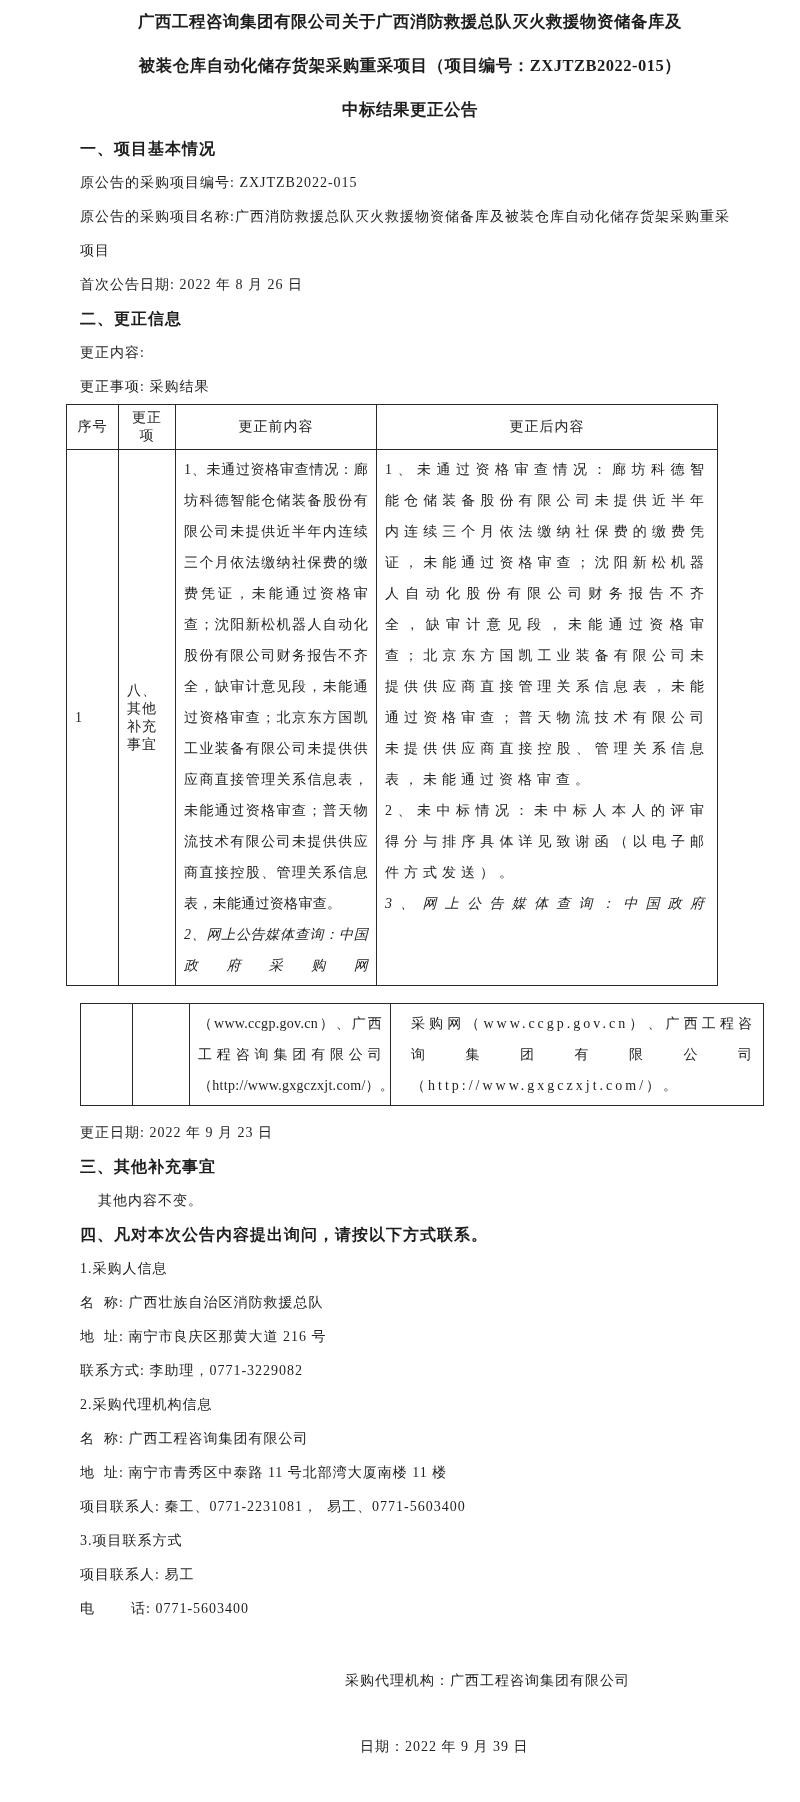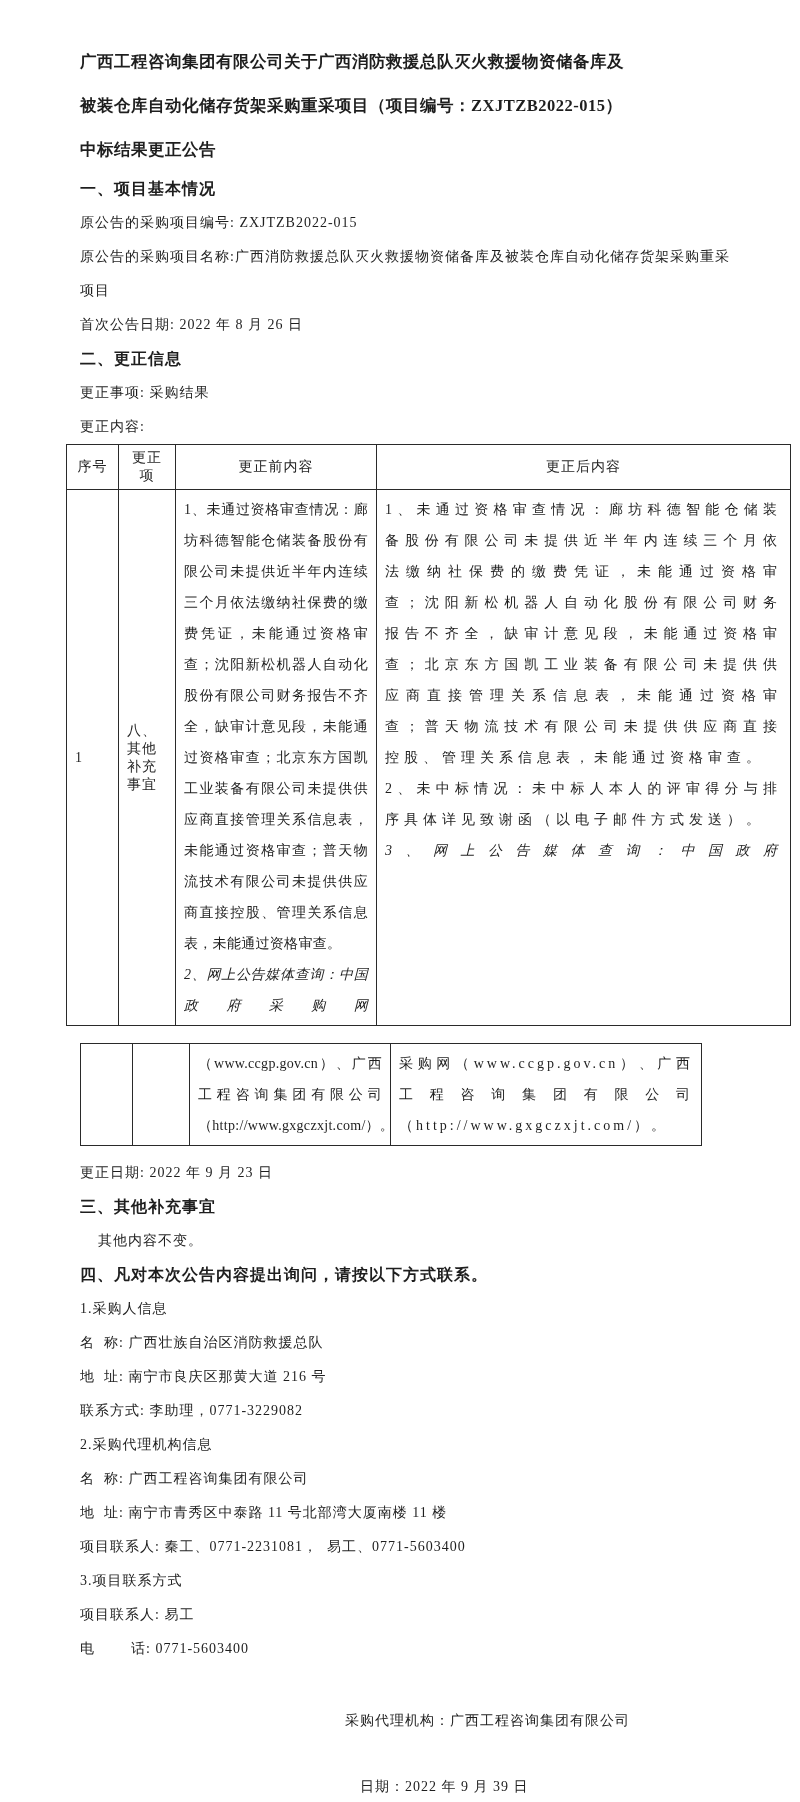--- a/index.html
+++ b/index.html
@@ -7,69 +7,68 @@
     position:relative;
     width:800px;height:1802px;
     background:#ffffff;
     color:#1e1e1e;
     font-family:"Liberation Serif","DejaVu Serif",serif;
     overflow:hidden;
     box-sizing:border-box;
   }
   .content{margin:0 60px 0 80px;}
   .doc-title{
-    padding-top:30px;
+    text-align:center;
     font-weight:bold;
     font-size:16.5px;
     line-height:44px;
     letter-spacing:0.5px;
-    margin-top:10px;
   }
   .doc-title div{white-space:pre-wrap;}
   .body-line{
     font-size:14px;
     line-height:34px;
     letter-spacing:1px;
     white-space:pre-wrap;
   }
   .section-heading{
     font-weight:bold;
     font-size:16px;
     line-height:34px;
     letter-spacing:1px;
   }
   .indent-1{padding-left:18px;}
   table{
     border-collapse:collapse;
     table-layout:fixed;
     font-size:14px;
   }
-  .tbl-block1{margin-left:-14px;width:725px;}
-  .tbl-block2{margin-left:0;width:622px;margin-top:17px;}
+  .tbl-block1{margin-left:-14px;width:652px;}
+  .tbl-block2{margin-left:0;width:684px;margin-top:17px;}
   td,th{
     border:1px solid #2a2a2a;
     padding:4px 8px;
     vertical-align:top;
     box-sizing:border-box;
     font-weight:normal;
   }
   th{height:34px;text-align:center;vertical-align:middle;letter-spacing:1px;}
   .col-no{width:52px;}
   .col-item{width:57px;}
   .col-before{width:201px;}
   .cell-center{text-align:left;vertical-align:middle;letter-spacing:1px;}
   .cell-text p{
     margin:0;
     line-height:31px;
     text-align:justify;
     white-space:pre-wrap;
   }
   .cell-before .cell-text p{letter-spacing:0.3px;}
   .cell-after .cell-text p{letter-spacing:5px;}
-  .cell-after2 .cell-text p{letter-spacing:3px;}
+  .cell-after2 .cell-text p{letter-spacing:3px;margin-left:12px;}
   .spread-last{text-align-last:justify;font-style:italic;}
   .correction-date{margin-top:10px;}
   .footer-block{margin-top:38px;}
   .footer-line{
     font-size:14px;
     line-height:34px;
     letter-spacing:1px;
     white-space:pre-wrap;
   }
   .footer-agency{padding-left:265px;}
@@ -86,22 +85,22 @@
       <div>被装仓库自动化储存货架采购重采项目（项目编号：ZXJTZB2022-015）</div>
       <div>中标结果更正公告</div>
     </div>
 
     <div class="section-heading">一、项目基本情况</div>
     <div class="body-line">原公告的采购项目编号: ZXJTZB2022-015</div>
     <div class="body-line">原公告的采购项目名称:广西消防救援总队灭火救援物资储备库及被装仓库自动化储存货架采购重采项目</div>
     <div class="body-line">首次公告日期: 2022 年 8 月 26 日</div>
 
     <div class="section-heading">二、更正信息</div>
+    <div class="body-line">更正内容:</div>
     <div class="body-line">更正事项: 采购结果</div>
-    <div class="body-line">更正内容:</div>
 
     <table class="tbl-block1">
       <tbody>
           <tr>
         <th class="col-no">序号</th>
         <th class="col-item">更正项</th>
         <th class="col-before">更正前内容</th>
         <th>更正后内容</th>
       </tr>
       <tr>

